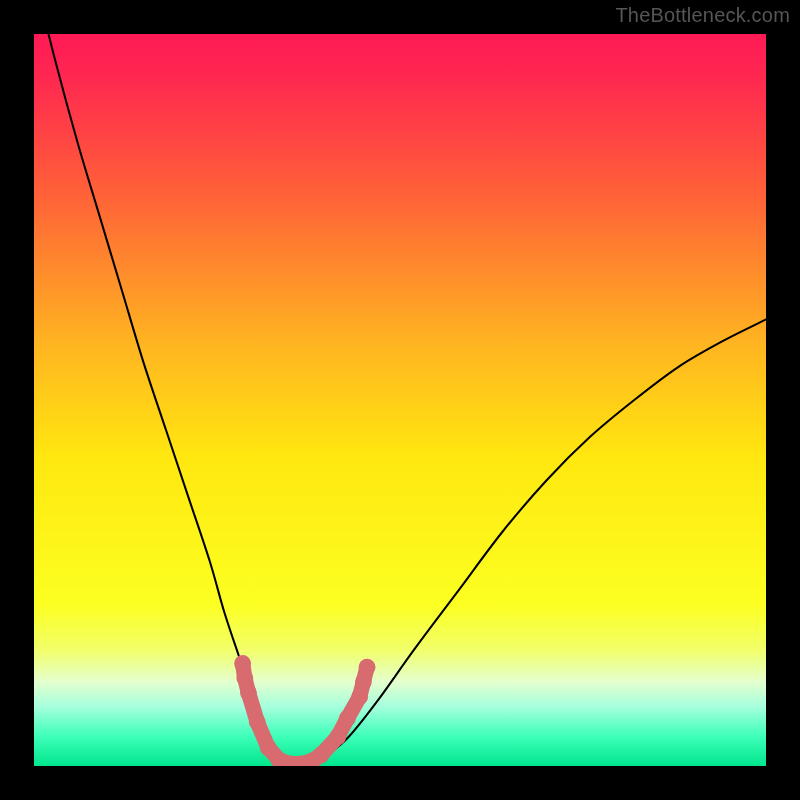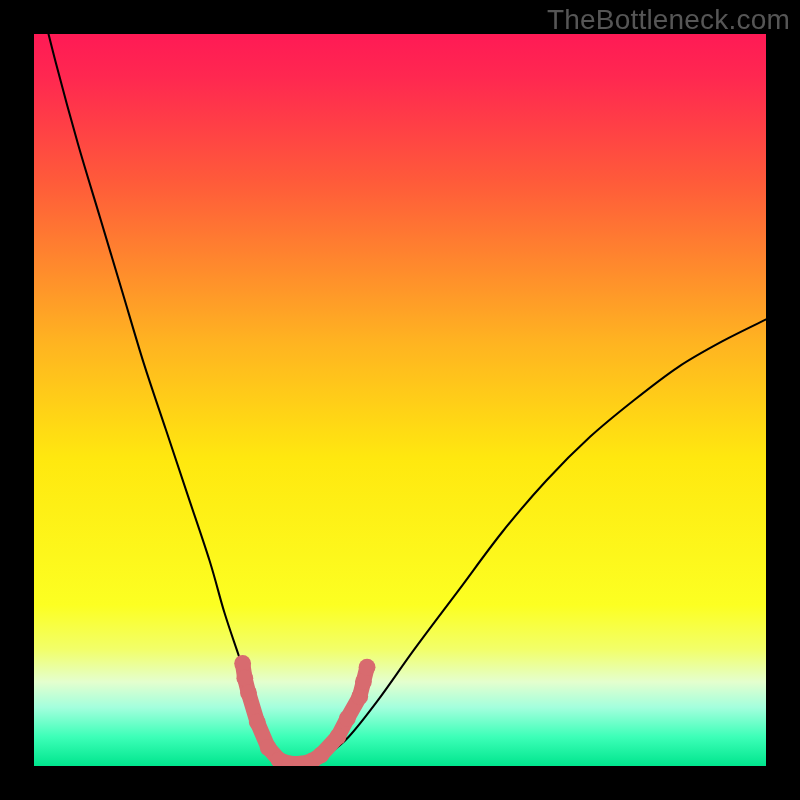--- a/index.html
+++ b/index.html
@@ -8,21 +8,21 @@
     position: relative;
     width: 800px;
     height: 800px;
     background: #000;
   }
   .watermark {
     position: absolute;
     top: 4px;
     right: 10px;
     font-family: Arial, Helvetica, sans-serif;
-    font-size: 28px;
+    font-size: 20px;
     font-weight: 500;
     color: #565656;
     letter-spacing: 0.2px;
     z-index: 10;
   }
   .plot {
     position: absolute;
     left: 34px;
     top: 34px;
     width: 732px;

